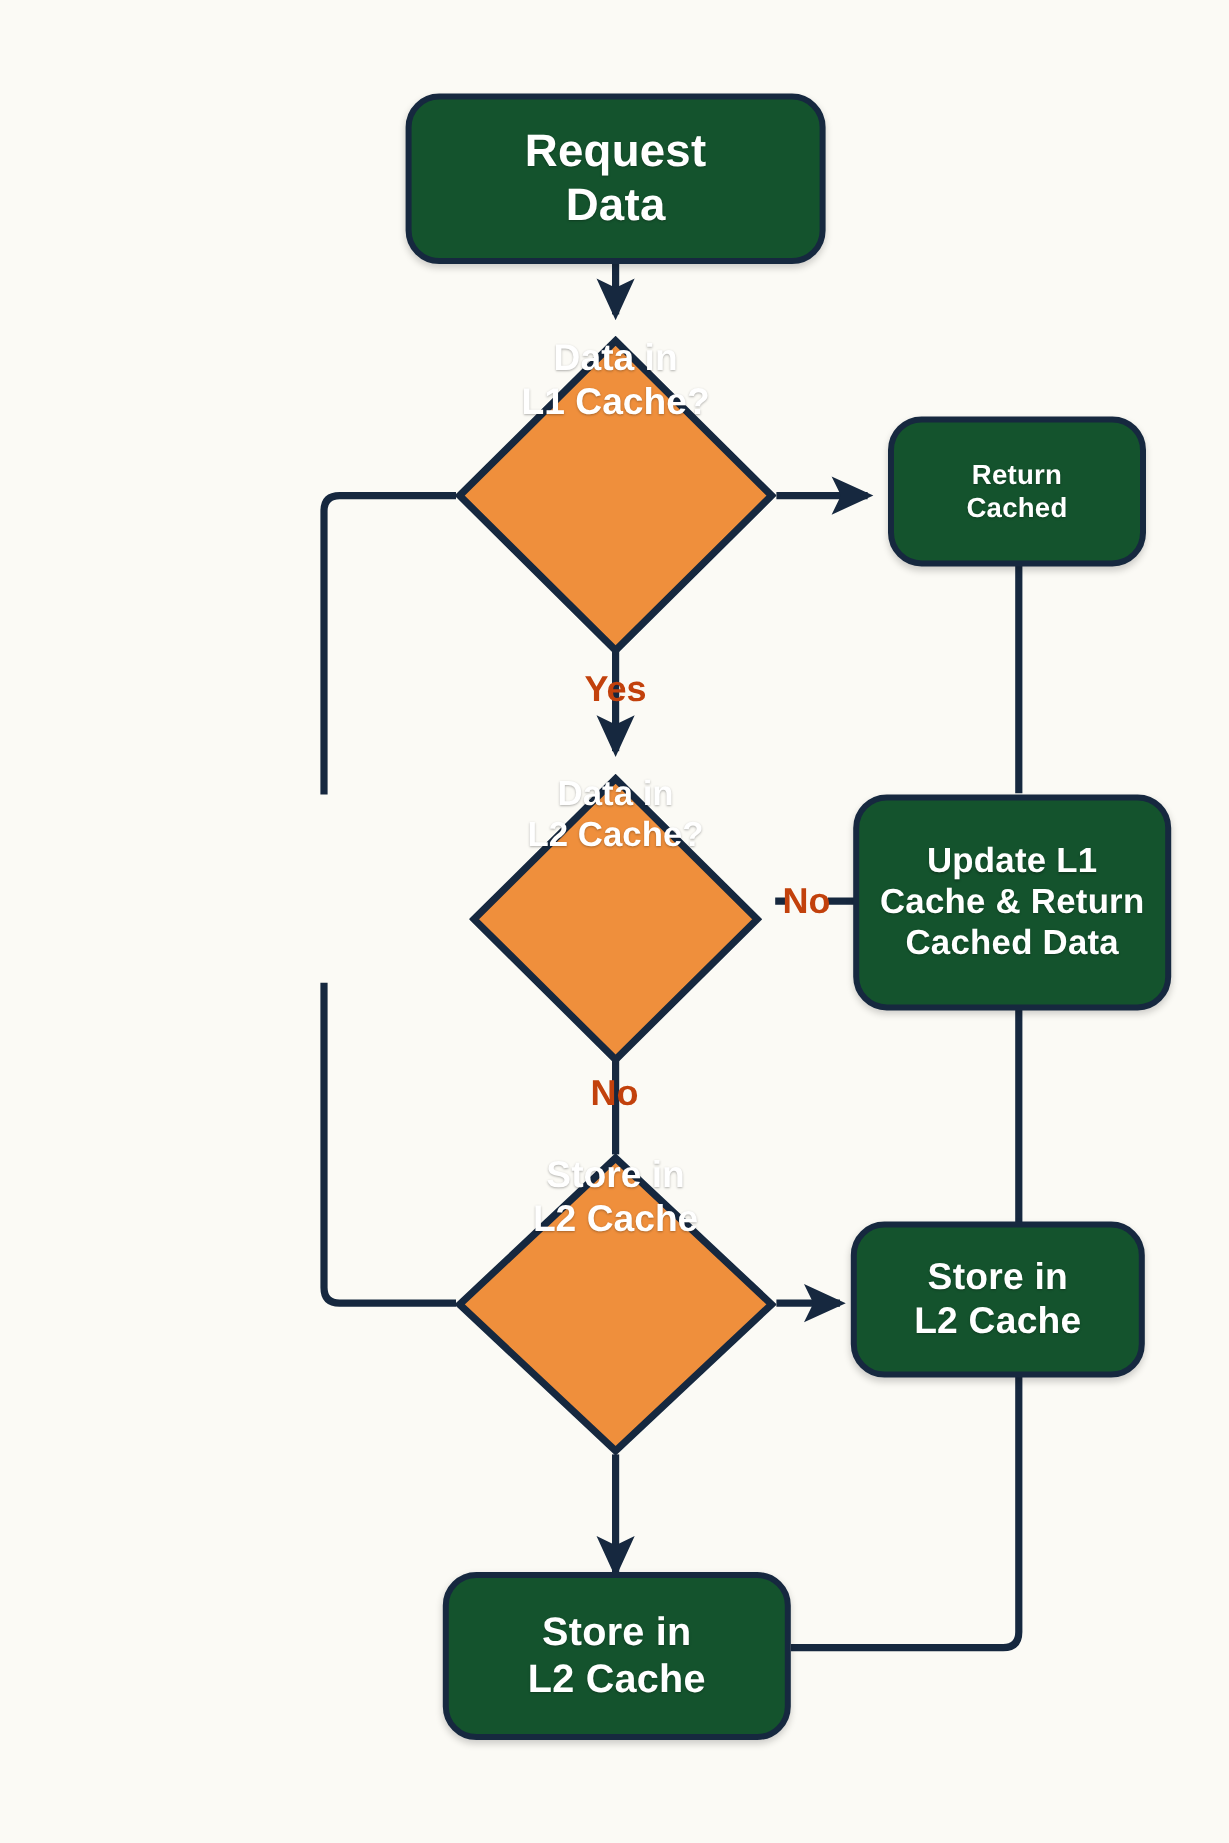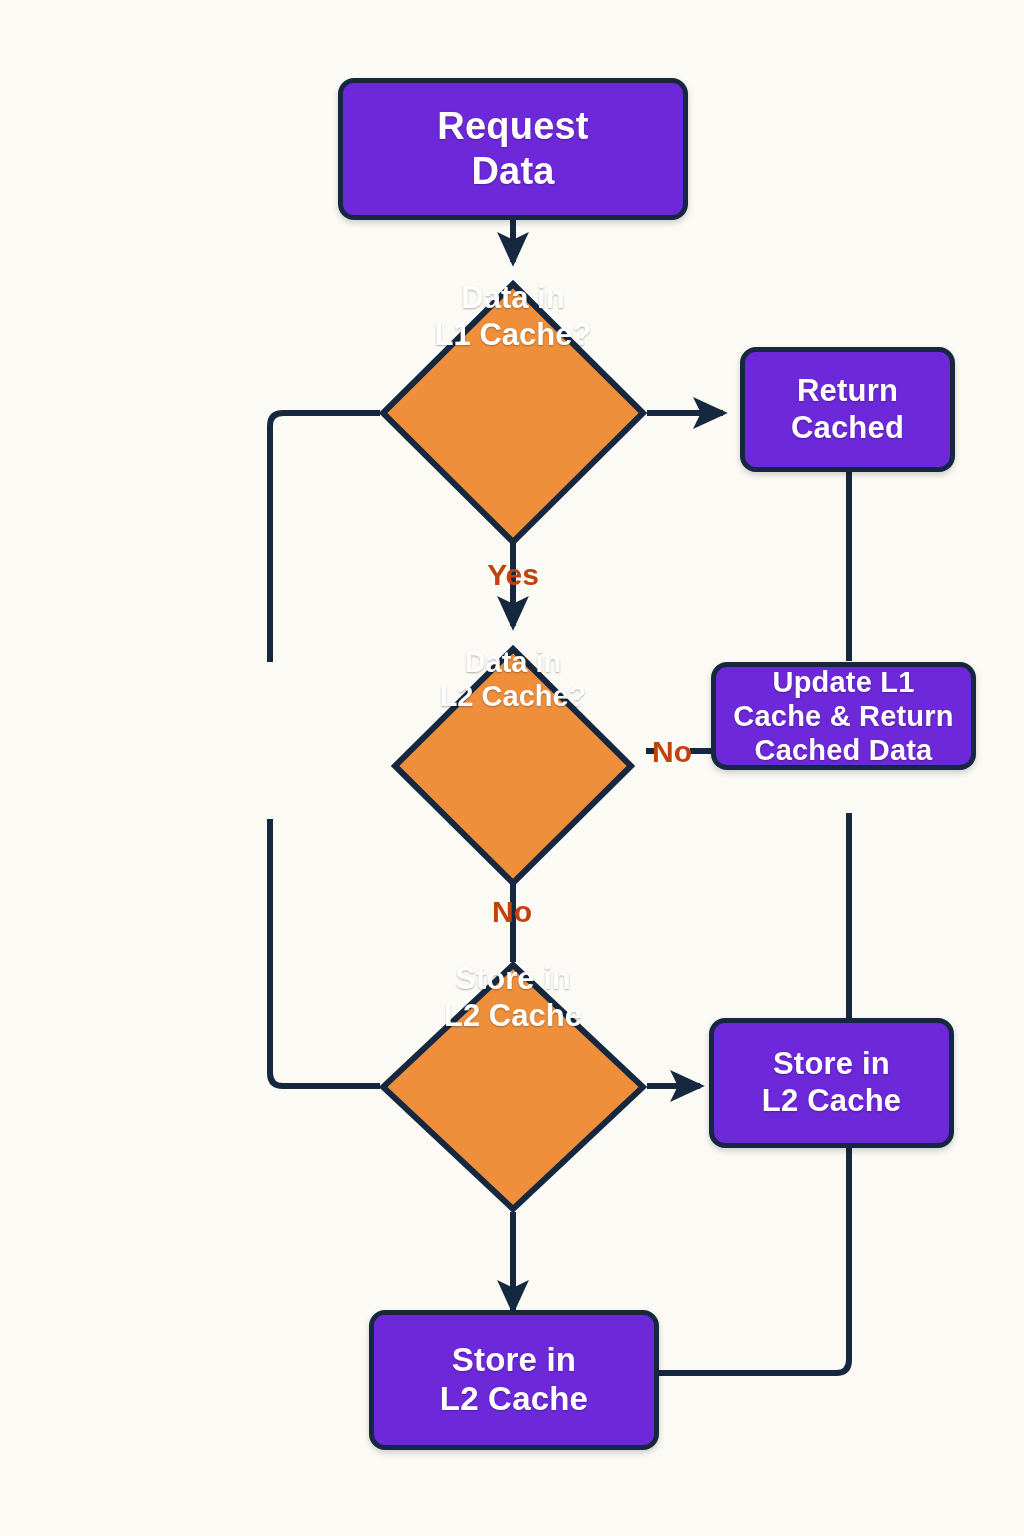--- a/index.html
+++ b/index.html
@@ -33,23 +33,23 @@
     justify-content: center;
     text-align: center;
     color: #ffffff;
     font-weight: bold;
     letter-spacing: .2px;
     text-shadow: 0 1px 2px rgba(0,0,0,.28);
     line-height: 1.18;
     z-index: 3;
   }
   .node.process {
-    background: #6d28d9;
+    background: #14532d;
     border: 5px solid #16283f;
-    border-radius: 16px;
+    border-radius: 28px;
     box-shadow: 0 3px 6px rgba(0,0,0,.18);
   }
   .node .label {
     white-space: pre-line;
     pointer-events: none;
   }
   .diamond-wrap {
     position: absolute;
     z-index: 3;
     display: flex;
@@ -128,35 +128,35 @@
   </div>
 
   <div class="diamond-wrap" style="left:379px; top:280px; width:268px; height:266px;">
     <svg class="dshape" viewBox="0 0 268 266" preserveAspectRatio="none" xmlns="http://www.w3.org/2000/svg">
       <polygon points="134,4 264,133 134,262 4,133" fill="#ef8f3c" stroke="#16283f" stroke-width="6" stroke-linejoin="miter"></polygon>
     </svg>
     <span class="label" style="font-size:31px;">Data in
 L1 Cache?</span>
   </div>
 
-  <div class="node process" style="left:740px; top:347px; width:215px; height:125px; font-size:31px;">
+  <div class="node process" style="left:740px; top:347px; width:215px; height:125px; font-size:23px;">
     <span class="label">Return
 Cached</span>
   </div>
 
 
   <div class="diamond-wrap" style="left:391px; top:645px; width:244px; height:242px;">
     <svg class="dshape" viewBox="0 0 244 242" preserveAspectRatio="none" xmlns="http://www.w3.org/2000/svg">
       <polygon points="122,4 240,121 122,238 4,121" fill="#ef8f3c" stroke="#16283f" stroke-width="6" stroke-linejoin="miter"></polygon>
     </svg>
     <span class="label" style="font-size:29px;">Data in
 L2 Cache?</span>
   </div>
 
-  <div class="node process" style="left:711px; top:662px; width:265px; height:108px; font-size:29px;">
+  <div class="node process" style="left:711px; top:662px; width:265px; height:180px; font-size:29px;">
     <span class="label">Update L1
 Cache &amp; Return
 Cached Data</span>
   </div>
 
   <div class="diamond-wrap" style="left:379px; top:961px; width:268px; height:252px;">
     <svg class="dshape" viewBox="0 0 268 252" preserveAspectRatio="none" xmlns="http://www.w3.org/2000/svg">
       <polygon points="134,4 264,126 134,248 4,126" fill="#ef8f3c" stroke="#16283f" stroke-width="6" stroke-linejoin="miter"></polygon>
     </svg>
     <span class="label" style="font-size:31px;">Store in

